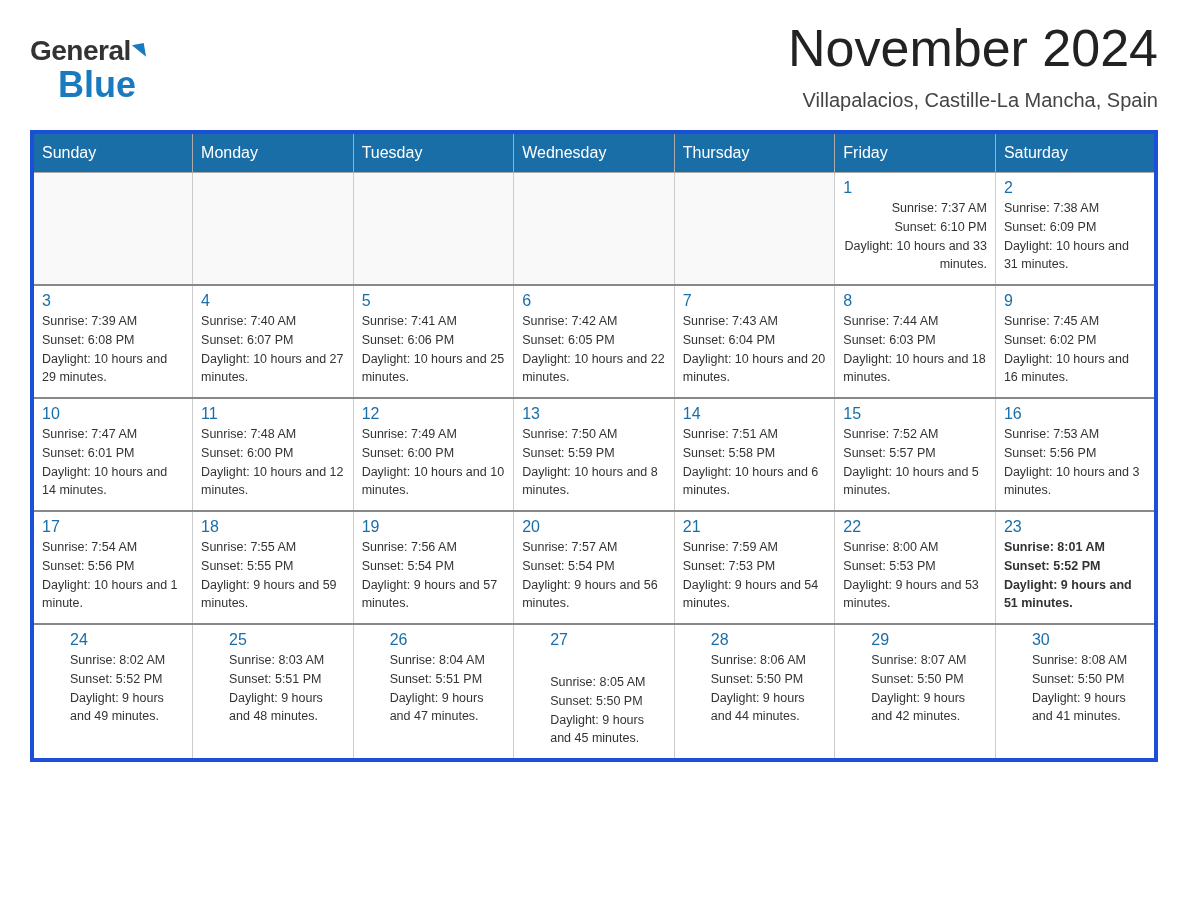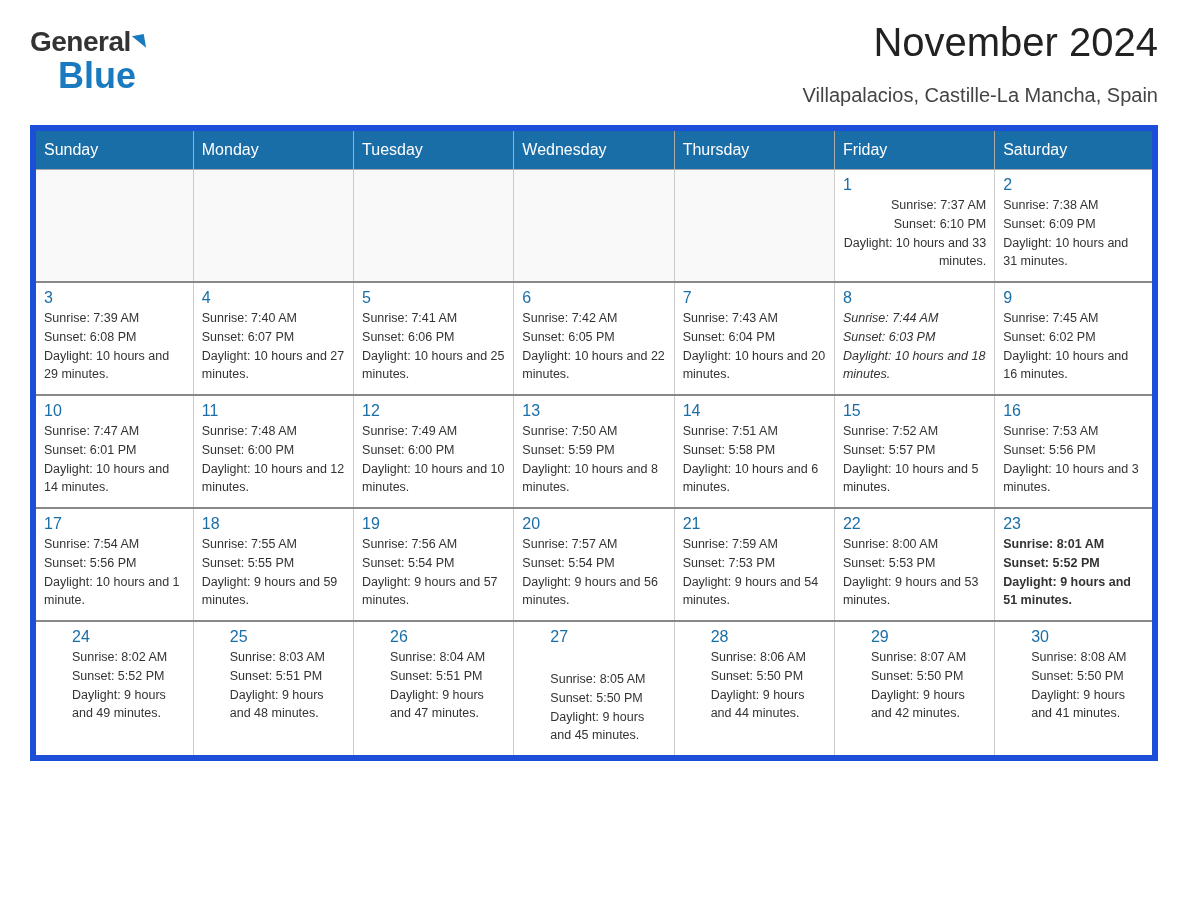--- a/index.html
+++ b/index.html
@@ -6,21 +6,21 @@
     body {
       background: #fff;
       font-family: Arial, sans-serif;
       width: 1188px;
       min-height: 918px;
       padding: 20px 30px 30px 30px;
     }
 
     .header {
       display: flex;
-      align-items: flex-start;
+      align-items: center;
       justify-content: space-between;
       margin-bottom: 18px;
     }
 
     .logo {
       display: flex;
       flex-direction: column;
       align-items: flex-start;
       padding-top: 8px;
     }
@@ -58,36 +58,36 @@
       transform: rotate(-10deg);
       position: relative;
       top: -2px;
     }
 
     .title-block {
       text-align: right;
     }
 
     .month-title {
-      font-size: 40px;
+      font-size: 52px;
       font-weight: normal;
       color: #222;
       line-height: 1.1;
     }
 
     .location-subtitle {
       font-size: 20px;
       color: #444;
-      margin-top: 20px;
+      margin-top: 12px;
     }
 
     .calendar {
       width: 100%;
       border-collapse: collapse;
-      border: 6px solid #1d4ed8;
+      border: 4px solid #1d4ed8;
     }
 
     .calendar th {
       background-color: #1a6ea8;
       color: #fff;
       font-size: 16px;
       font-weight: normal;
       padding: 10px 8px;
       text-align: left;
       border: 1px solid #aaa;
@@ -204,21 +204,21 @@
 Daylight: 10 hours and 22 minutes.</div>
         </td>
         <td>
           <span class="day-number">7</span>
           <div class="day-info" style="white-space: pre-line;">Sunrise: 7:43 AM
 Sunset: 6:04 PM
 Daylight: 10 hours and 20 minutes.</div>
         </td>
         <td>
           <span class="day-number">8</span>
-          <div class="day-info" style="white-space: pre-line; font-style: italic;">Sunrise: 7:44 AM
+          <div class="day-info" style="white-space: pre-line;">Sunrise: 7:44 AM
 Sunset: 6:03 PM
 Daylight: 10 hours and 18 minutes.</div>
         </td>
         <td>
           <span class="day-number">9</span>
           <div class="day-info" style="white-space: pre-line;">Sunrise: 7:45 AM
 Sunset: 6:02 PM
 Daylight: 10 hours and 16 minutes.</div>
         </td>
       </tr>

